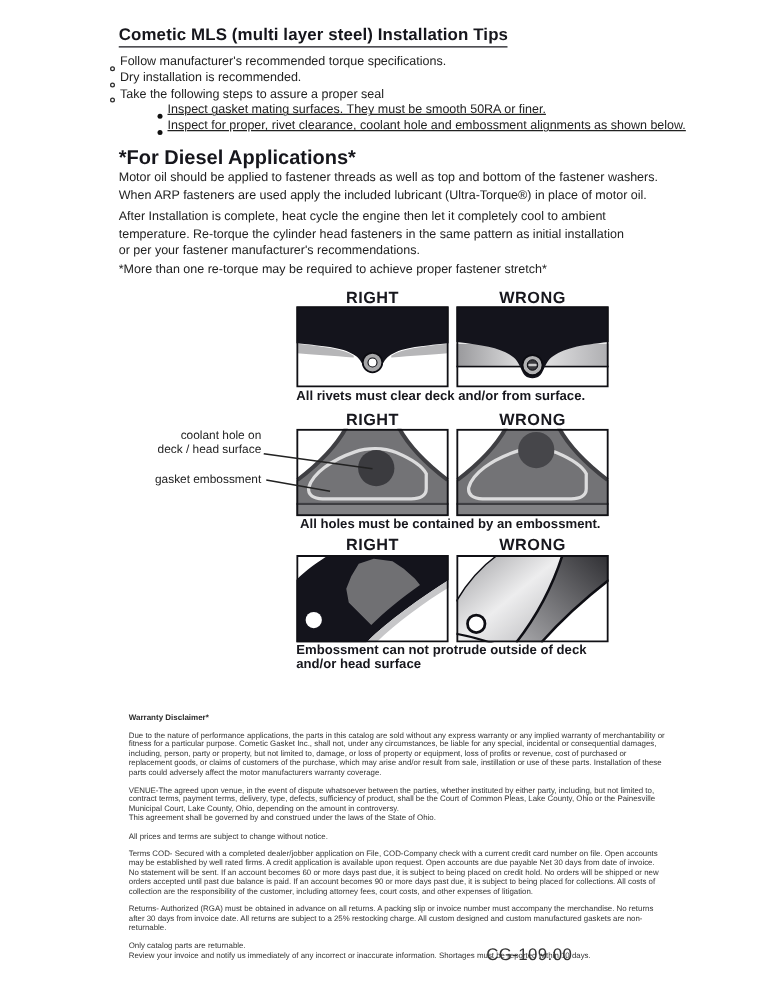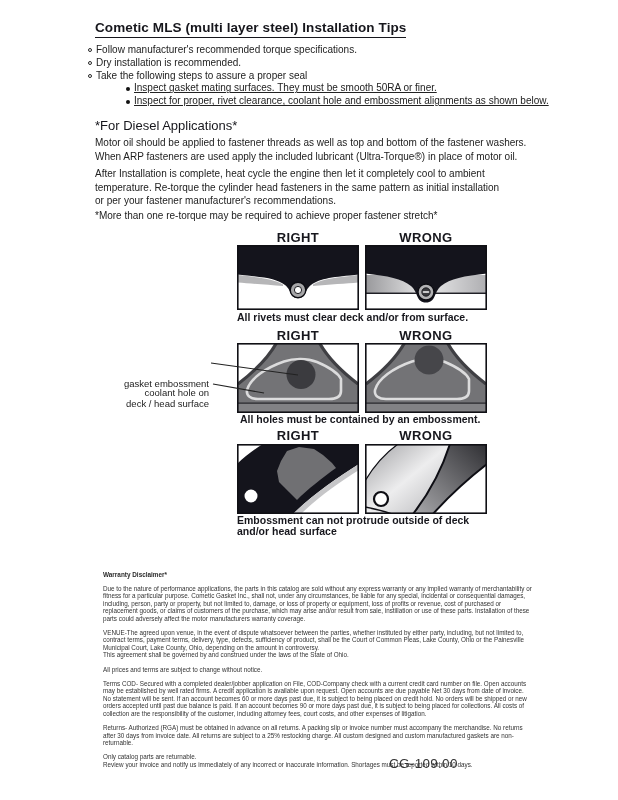--- a/index.html
+++ b/index.html
@@ -6,36 +6,36 @@
   html,body { width:618px; height:800px; background:#fff; }
   body { font-family:"Liberation Sans", sans-serif; color:#1a1a1a; position:relative; overflow:hidden; }
   .page { position:absolute; inset:0; background:#ffffff; }
 
   .abs { position:absolute; }
 
   .title { top:20px; left:95px; font-size:13.5px; font-weight:bold; color:#16161c;
            border-bottom:1.8px solid #16161c; padding-bottom:2px; letter-spacing:0.1px; }
 
   .bullets { top:44px; left:88px; font-size:10px; line-height:12.8px; color:#222; width:520px; }
-  .b-row { display:flex; align-items:flex-start; }
+  .b-row { display:flex; align-items:flex-end; }
   .b-row.sub { margin-left:38px;text-decoration:underline; }
   .o-mark { width:4px; height:4px; border:1px solid #2a2a2a; border-radius:50%; margin:4px 4px 0 0; flex:none; }
   .f-mark { width:4px; height:4px; background:#111; border-radius:50%; margin:4.5px 4px 0 0; flex:none; }
 
-  .diesel-h { top:118px; left:95px; font-size:13px; font-weight:normal; color:#16161c; }
+  .diesel-h { top:118px; left:95px; font-size:16px; font-weight:bold; color:#16161c; }
   .para { left:95px; font-size:10px; line-height:13.5px; color:#222; white-space:pre-line; width:515px; }
   .p1 { top:136px; } .p2 { top:167px; } .pnote { top:209px; }
 
   .dg-label { width:122px; text-align:center; font-size:13px; font-weight:bold; color:#17171d; letter-spacing:0.4px; }
   .dg-caption { font-size:10.5px; font-weight:bold; color:#17171d; line-height:11px; white-space:pre-line; }
   .dbox { display:block; }
 
   .ann { left:95px; width:114px; text-align:right; font-size:9.5px; line-height:10.5px;
          color:#222; white-space:pre-line; }
-  .ann1 { top:344px;margin-top:44px; } .ann2 { top:379px; }
+  .ann1 { top:344px; } .ann2 { top:379px; }
 
   .overlay { position:absolute; inset:0; width:618px; height:800px; pointer-events:none; z-index:6; }
 
   .warranty { top:571px; left:103px; width:429px; color:#333; }
   .warranty h3 { font-size:6.4px; font-weight:bold; margin-bottom:7px; color:#2b2b2b; }
   .warranty p { font-size:6.3px; line-height:7.4px; margin-bottom:7px; white-space:pre-line; }
 
   .pagecode { top:756px; left:389px; font-size:13.5px; color:#333; letter-spacing:0.3px; }
 </style>
 </head>

